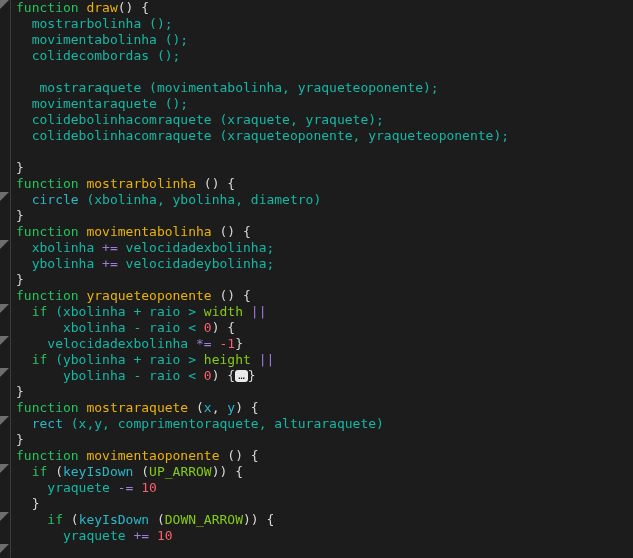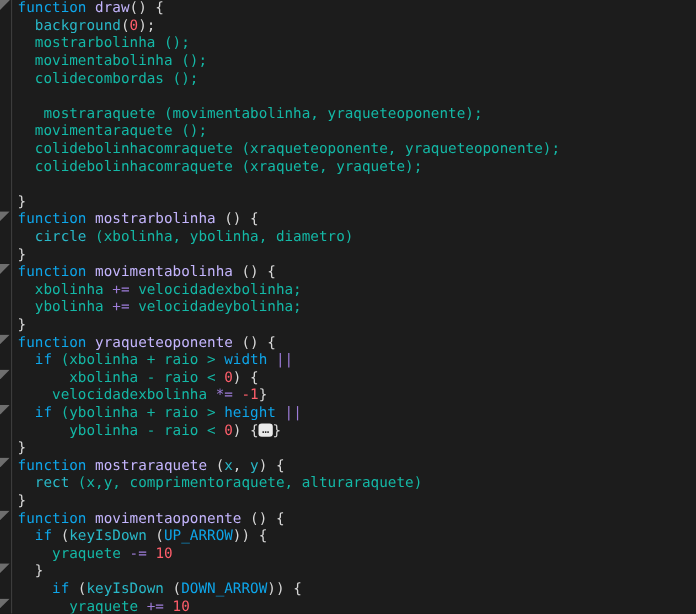--- a/index.html
+++ b/index.html
@@ -62,24 +62,24 @@
   .line {
     height: 16px;
     line-height: 16px;
     font-size: 13px;
     white-space: pre;
     color: #e6e6e6;
     letter-spacing: 0px;
   }
 
   
-  .kw        { color: #0ea5e9; }   
-  .fnname    { color: #c4b5fd; }   
+  .kw        { color: #22c55e; }   
+  .fnname    { color: #eab308; }   
   .builtin   { color: #29b8c8; }   
-  .const     { color: #0ea5e9; }   
+  .const     { color: #84cc16; }   
   .num       { color: #ff5e6b; }   
   .op        { color: #9d7cd8; }   
   .punc      { color: #d8d8d8; }   
   .plain     { color: #14b8a6; }   
 
   .fold-widget {
     display: inline-block;
     background: #eaeaea;
     color: #2a2a2a;
     border-radius: 3px;
@@ -148,29 +148,28 @@
         <div class="fold-arrow" style="top: 544px;">
           <svg width="9" height="9" viewBox="0 0 9 9">
             <path d="M0 0 L9 0 L0 9 Z" fill="#6e6e6e"></path>
           </svg>
         </div>
       </div>
   </div>
 
   <div id="code">
       <div class="line"><span class="kw">function</span><span class="plain"> </span><span class="fnname">draw</span><span class="punc">() {</span></div>
-      <div class="line"><span>  </span><span class="builtin">background</span><span class="punc">(</span><span class="num">0</span><span class="punc">);</span></div>
       <div class="line"><span>  </span><span class="plain">mostrarbolinha ();</span></div>
       <div class="line"><span>  </span><span class="plain">movimentabolinha ();</span></div>
       <div class="line"><span>  </span><span class="plain">colidecombordas ();</span></div>
       <div class="line"><span>  </span></div>
       <div class="line"><span>  </span><span class="plain"> mostraraquete (movimentabolinha, yraqueteoponente);</span></div>
       <div class="line"><span>  </span><span class="plain">movimentaraquete ();</span></div>
+      <div class="line"><span>  </span><span class="plain">colidebolinhacomraquete (xraquete, yraquete);</span></div>
       <div class="line"><span>  </span><span class="plain">colidebolinhacomraquete (xraqueteoponente, yraqueteoponente);</span></div>
-      <div class="line"><span>  </span><span class="plain">colidebolinhacomraquete (xraquete, yraquete);</span></div>
       <div class="line"><span>  </span></div>
       <div class="line"><span class="punc">}</span></div>
       <div class="line"><span class="kw">function</span><span class="plain"> </span><span class="fnname">mostrarbolinha</span><span class="punc"> () {</span></div>
       <div class="line"><span>  </span><span class="builtin">circle</span><span class="plain"> (xbolinha, ybolinha, diametro)</span></div>
       <div class="line"><span class="punc">}</span></div>
       <div class="line"><span class="kw">function</span><span class="plain"> </span><span class="fnname">movimentabolinha</span><span class="punc"> () {</span></div>
       <div class="line"><span>  </span><span class="plain">xbolinha </span><span class="op">+=</span><span class="plain"> velocidadexbolinha;</span></div>
       <div class="line"><span>  </span><span class="plain">ybolinha </span><span class="op">+=</span><span class="plain"> velocidadeybolinha;</span></div>
       <div class="line"><span class="punc">}</span></div>
       <div class="line"><span class="kw">function</span><span class="plain"> </span><span class="fnname">yraqueteoponente</span><span class="punc"> () {</span></div>

